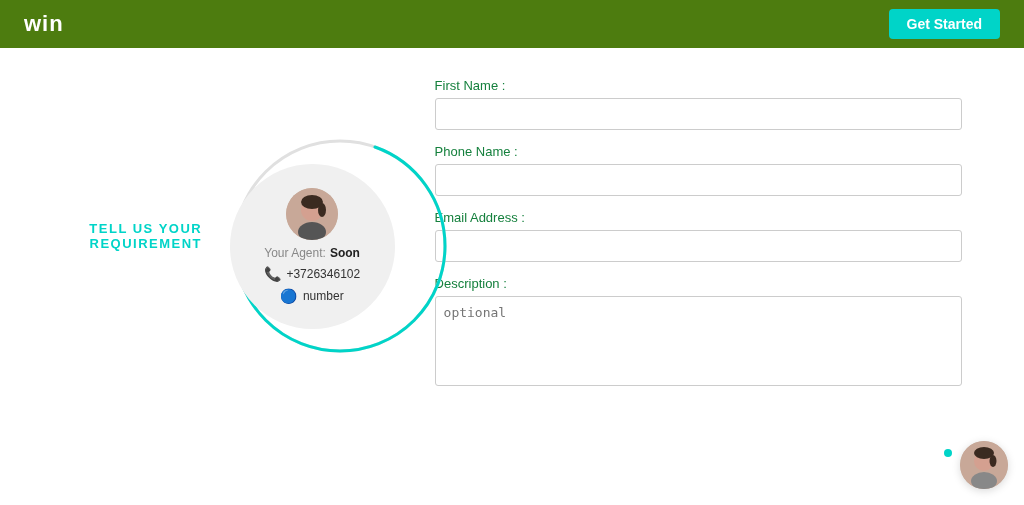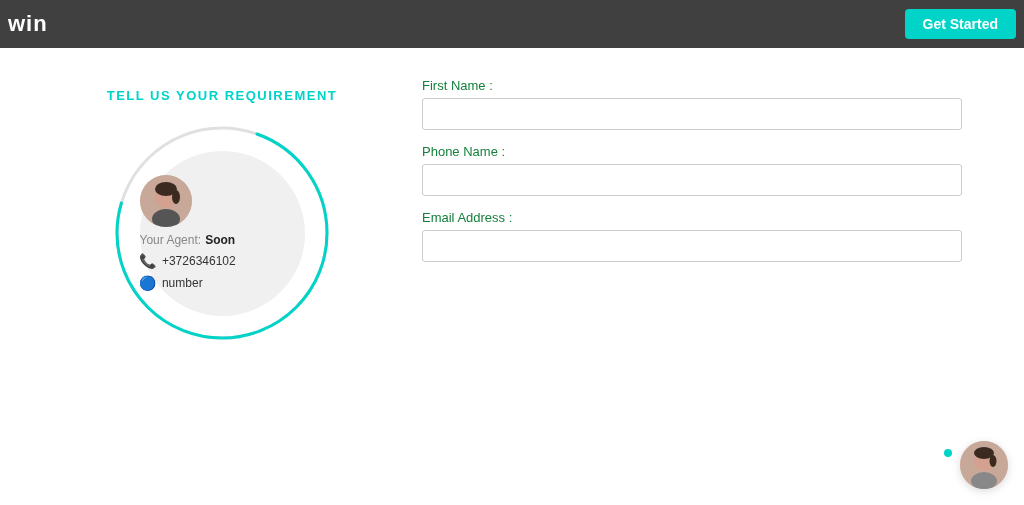--- a/index.html
+++ b/index.html
@@ -1,25 +1,25 @@
 <!DOCTYPE html>
 <html><head>
   <meta charset="utf-8">
   <style>
     * { box-sizing: border-box; margin: 0; padding: 0; }
     body { font-family: Arial, sans-serif; background: #fff; min-height: 505px; }
 
     
     .header {
-      background: #404040;
+      background: #4d7c0f;
       height: 48px;
       display: flex;
       align-items: center;
       justify-content: space-between;
-      padding: 0 8px;
+      padding: 0 24px;
     }
     .logo-text {
       color: #fff;
       font-size: 22px;
       font-weight: bold;
       letter-spacing: 1px;
     }
     .get-started-btn {
       background: #00d4c8;
       color: #fff;
@@ -38,21 +38,21 @@
       max-width: 960px;
       margin: 0 auto;
       padding: 20px 30px;
       gap: 40px;
     }
 
     
     .left-panel {
       flex: 0 0 320px;
       display: flex;
-      flex-direction: column;
+      flex-direction: row;
       align-items: center;
       padding-top: 20px;
     }
     .section-title {
       color: #00d4c8;
       font-size: 13px;
       font-weight: 700;
       letter-spacing: 1.5px;
       margin-bottom: 20px;
       text-align: center;
@@ -67,21 +67,21 @@
       align-items: center;
       justify-content: center;
     }
     .agent-card {
       background: #f0f0f0;
       border-radius: 50%;
       width: 165px;
       height: 165px;
       display: flex;
       flex-direction: column;
-      align-items: flex-start;
+      align-items: center;
       justify-content: center;
       gap: 6px;
       z-index: 1;
     }
     .agent-avatar {
       width: 52px;
       height: 52px;
       border-radius: 50%;
       background: #c8b0a0;
       overflow: hidden;
@@ -265,20 +265,24 @@
       <label class="form-label">Phone Name :</label>
       <input class="form-input" type="text" placeholder="" style="">
     </div>
 
 
     <div class="form-group">
       <label class="form-label">Email Address :</label>
       <input class="form-input" type="email" placeholder="" style="">
     </div>
 
+    <div class="form-group">
+      <label class="form-label">Description :</label>
+      <textarea class="form-textarea" placeholder="optional" style=""></textarea>
+    </div>
 
   </div>
 </div>
 
 <div class="teal-dot"></div>
 
 <div class="bottom-avatar">
   <svg width="48" height="48" viewBox="0 0 48 48">
     <circle cx="24" cy="24" r="24" fill="#c8a898"></circle>
     <ellipse cx="24" cy="40" rx="13" ry="9" fill="#888"></ellipse>

